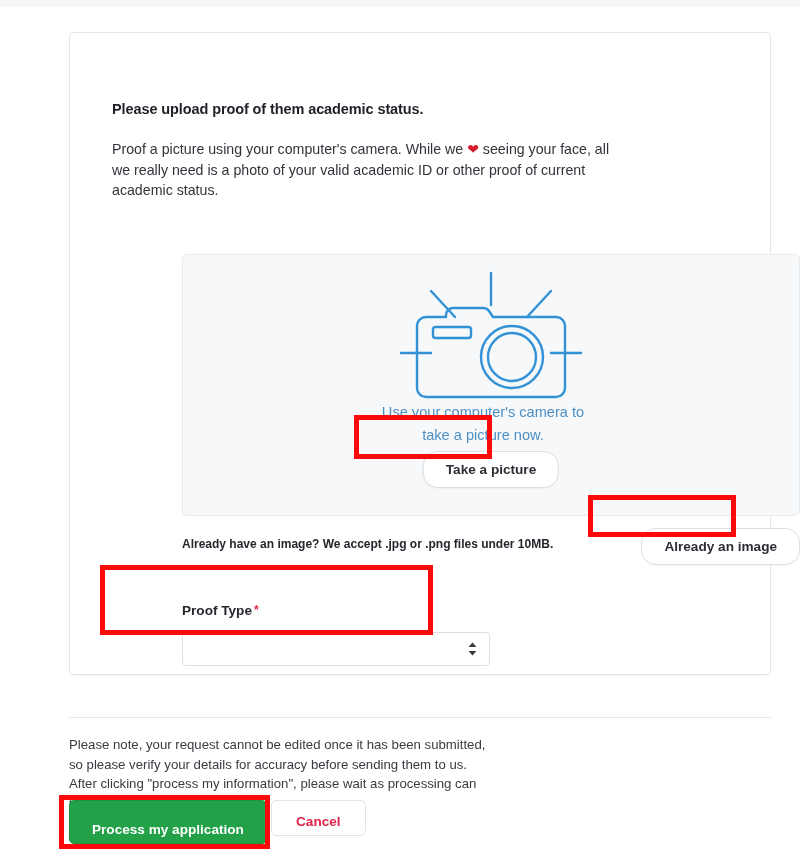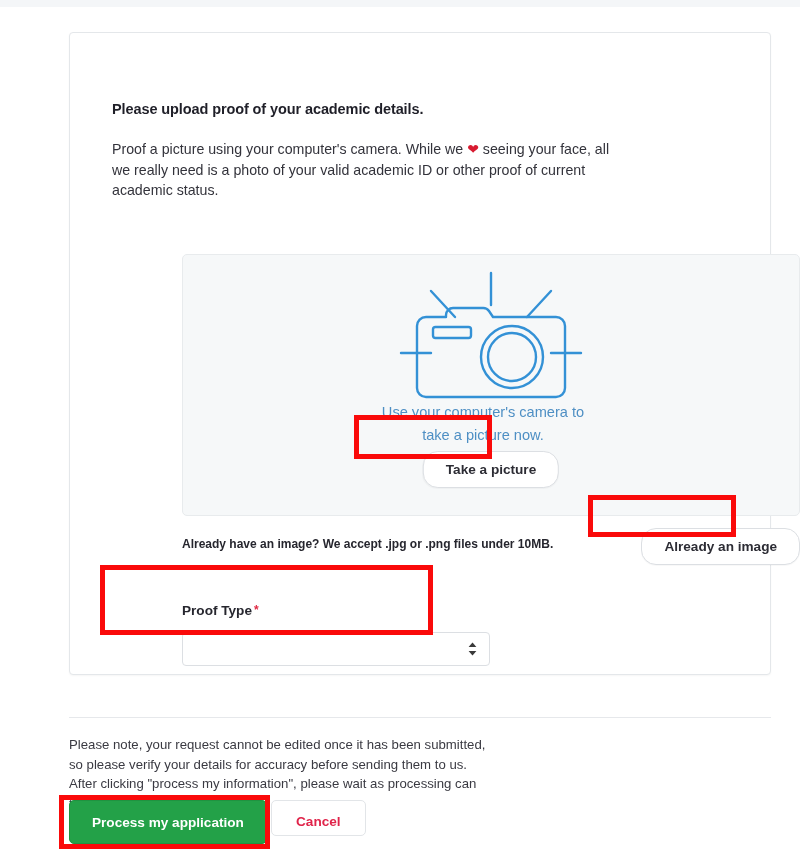--- a/index.html
+++ b/index.html
@@ -201,21 +201,21 @@
   .btn-primary {
     position: absolute;
     left: 0;
     top: 0;
     background: #23a148;
     border: 1px solid #1f9341;
     border-radius: 5px;
     color: #ffffff;
     font-size: 13.6px;
     font-weight: bold;
-    padding: 1px 22px;
+    padding: 8px 22px;
     height: 44px;
     line-height: 42px;
     font-family: "Liberation Sans", sans-serif;
     cursor: pointer;
     white-space: nowrap;
   }
   .btn-cancel {
     position: absolute;
     left: 202px;
     top: 0;
@@ -246,21 +246,21 @@
   #anno-process { left: 59px;  top: 795px; width: 211px; height: 54px; }
 </style>
 </head>
 <body>
 
 <div class="top-strip"></div>
 
 <div class="card">
 
   <div class="card-inner">
-    <div class="heading">Please upload proof of your academic details.</div>
+    <div class="heading">Please upload proof of them academic status.</div>
     <p class="intro"><span>Proof a picture using your computer's camera. While we </span><span class="heart">❤</span><span> seeing your face, all we really need is a photo of your valid academic ID or other proof of current academic status.</span></p>
   </div>
 
   <div class="camera-panel">
 
     <div class="camera-art">
       <svg width="196" height="132" viewBox="0 0 196 132" fill="none" stroke="#3391d6" stroke-width="2.4" stroke-linecap="round">
 
         <line x1="98" y1="4" x2="98" y2="36"></line>
         <line x1="38" y1="22" x2="62" y2="48"></line>

